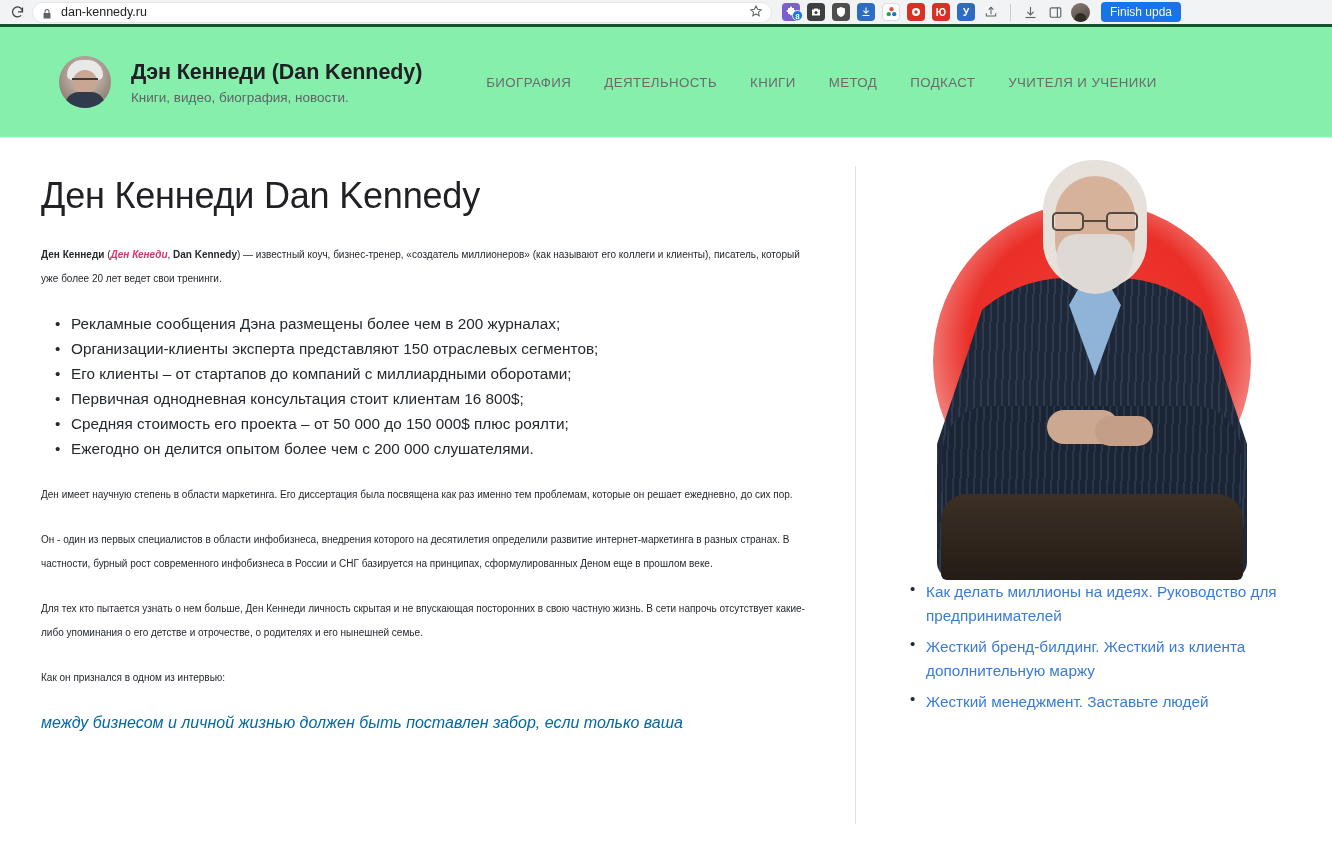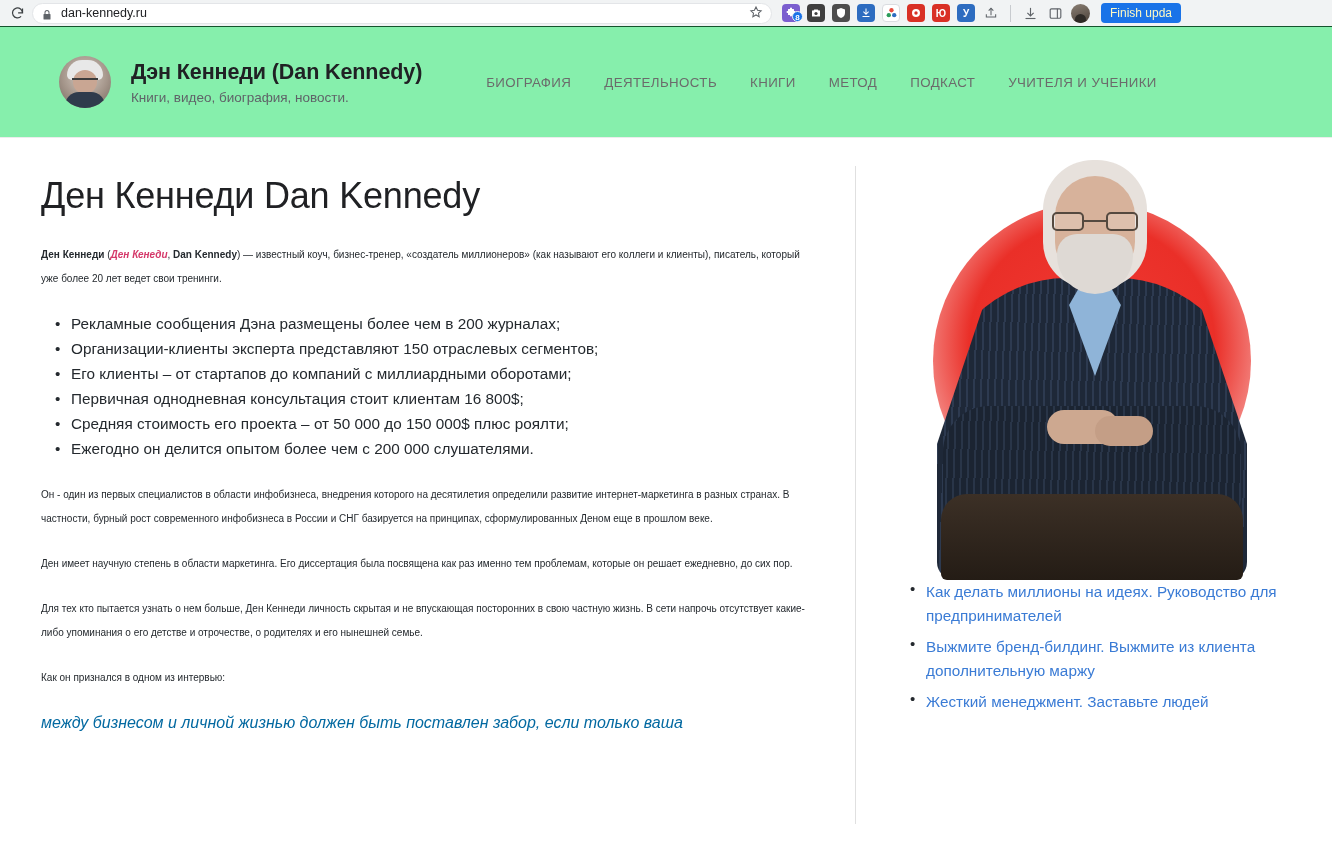--- a/index.html
+++ b/index.html
@@ -11,21 +11,21 @@
     background: #ffffff;
   }
 
   
   .chrome {
     height: 27px;
     background: #f1f3f4;
     display: flex;
     align-items: center;
     padding: 0 6px;
-    border-bottom: 1px solid #14532d;
+    border-bottom: 3px solid #14532d;
     position: relative;
   }
   .reload-btn {
     width: 22px; height: 22px;
     display: flex; align-items: center; justify-content: center;
     color: #3c4043;
     font-size: 14px;
     border-radius: 50%;
     flex: 0 0 auto;
   }
@@ -524,22 +524,22 @@
 
     <ul class="facts">
       <li>Рекламные сообщения Дэна размещены более чем в 200 журналах;</li>
       <li>Организации-клиенты эксперта представляют 150 отраслевых сегментов;</li>
       <li>Его клиенты – от стартапов до компаний с миллиардными оборотами;</li>
       <li>Первичная однодневная консультация стоит клиентам 16 800$;</li>
       <li>Средняя стоимость его проекта – от 50 000 до 150 000$ плюс роялти;</li>
       <li>Ежегодно он делится опытом более чем с 200 000 слушателями.</li>
     </ul>
 
+    <p class="body">Ден имеет научную степень в области маркетинга. Его диссертация была посвящена как раз именно тем проблемам, которые он решает ежедневно, до сих пор.</p>
     <p class="body">Он - один из первых специалистов в области инфобизнеса, внедрения которого на десятилетия определили развитие интернет-маркетинга в разных странах. В частности, бурный рост современного инфобизнеса в России и СНГ базируется на принципах, сформулированных Деном еще в прошлом веке.</p>
-    <p class="body">Ден имеет научную степень в области маркетинга. Его диссертация была посвящена как раз именно тем проблемам, которые он решает ежедневно, до сих пор.</p>
     <p class="body">Для тех кто пытается узнать о нем больше,  Ден Кеннеди личность скрытая и не впускающая посторонних в свою частную жизнь. В сети напрочь отсутствует какие-либо упоминания о его детстве и отрочестве, о родителях и его нынешней семье.</p>
     <p class="body">Как он признался в одном из интервью:</p>
     <p class="quote">между бизнесом и личной жизнью должен быть поставлен забор, если только ваша</p>
   </main>
 
   <div class="vline"></div>
 
   <aside class="sidebar">
     <div class="portrait">
       <span class="circle"></span>
@@ -554,17 +554,17 @@
           <i class="r"></i>
         </span>
       <span class="arms"></span>
       <span class="hand"></span>
       <span class="hand2"></span>
       <span class="cushion"></span>
     </div>
 
     <ul class="books">
       <li><a href="#">Как делать миллионы на идеях. Руководство для предпринимателей</a></li>
-      <li><a href="#">Выжмите бренд-билдинг. Выжмите из клиента дополнительную маржу</a></li>
+      <li><a href="#">Жесткий бренд-билдинг. Жесткий из клиента дополнительную маржу</a></li>
       <li><a href="#">Жесткий менеджмент. Заставьте людей</a></li>
     </ul>
   </aside>
 </div>
 
 </body></html>

